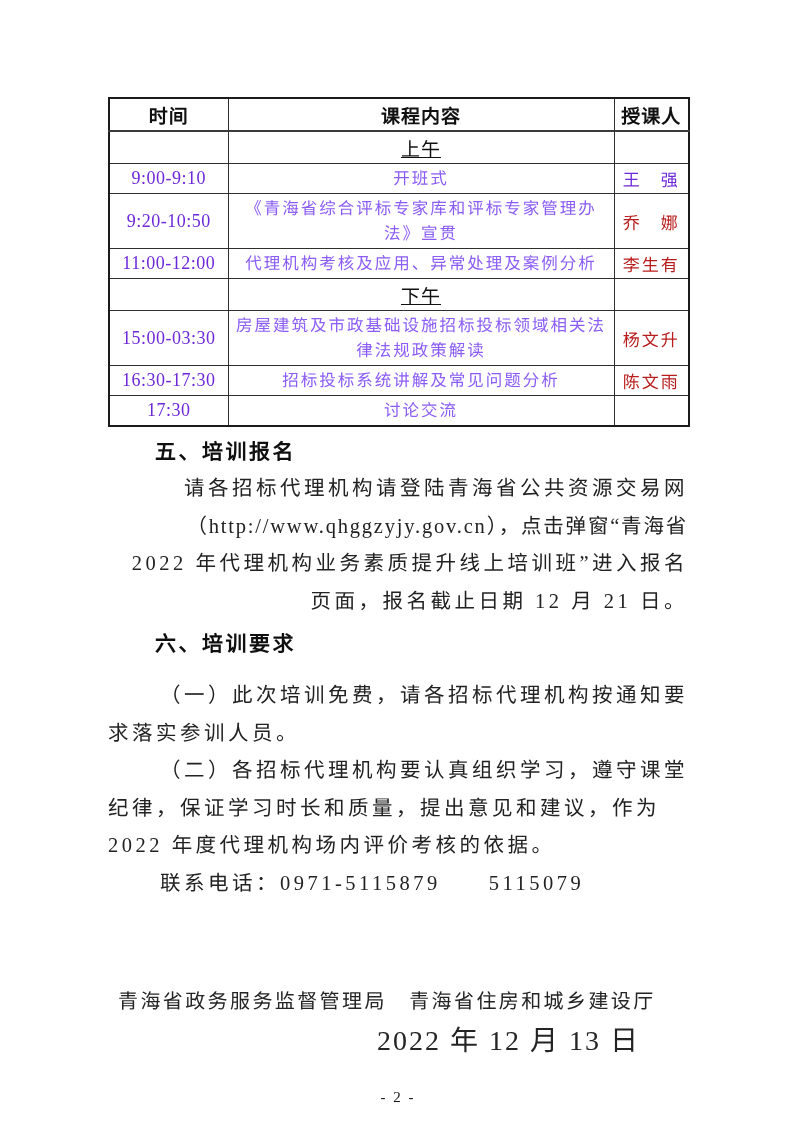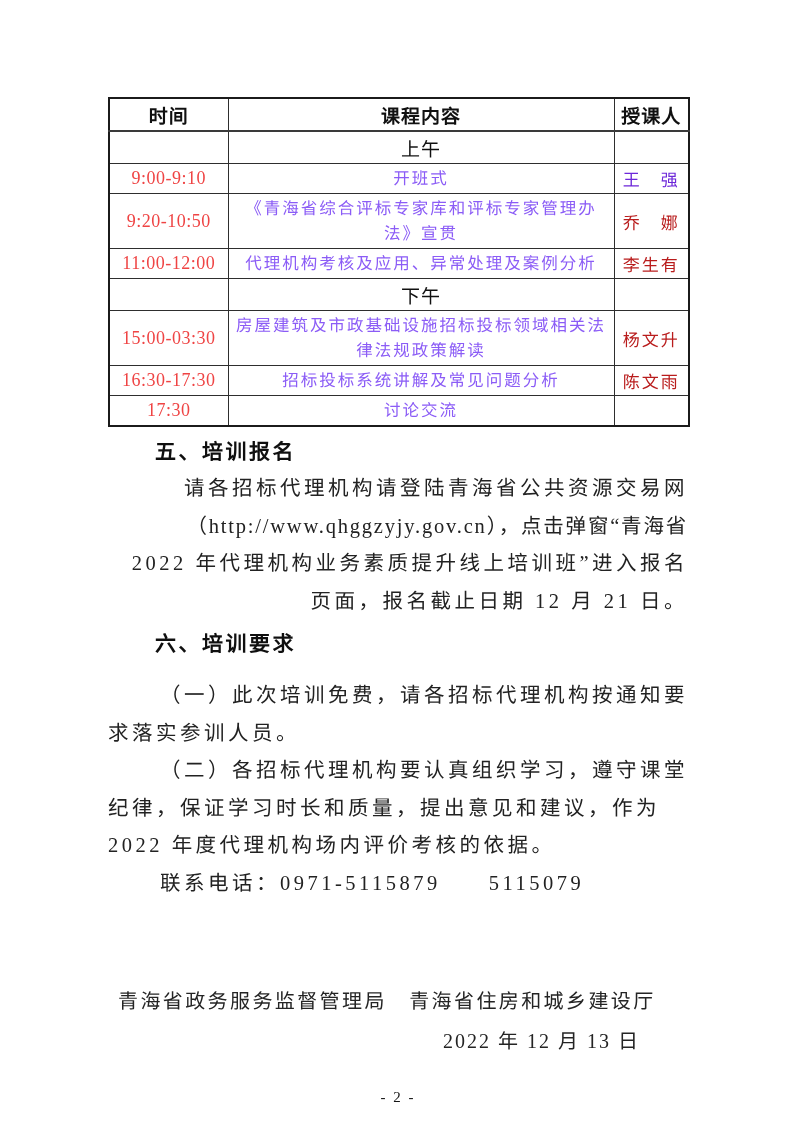--- a/index.html
+++ b/index.html
@@ -32,26 +32,26 @@
   }
   tr.r-header th{
     font-family:"Liberation Sans","DejaVu Sans",sans-serif;
     font-weight:700;
     font-size:19px;
     color:#101010;
     border-bottom:2.5px solid #3a3a3a;
     letter-spacing:1px;
     height:22px;
   }
-  td.cell-time{font-size:18px;letter-spacing:0.5px;color:#ef4444;}
+  td.cell-time{font-size:18px;letter-spacing:0.5px;color:#6d28d9;}
   td.cell-content{font-size:16.5px;letter-spacing:2px;color:#8b5cf6;line-height:25px;}
   td.cell-instructor{font-size:17px;letter-spacing:2px;color:#b91c1c;}
   td.session{
     font-family:"Liberation Sans","DejaVu Sans",sans-serif;
-    font-weight:700;font-size:19px;color:#101010;letter-spacing:1px;
+    font-weight:700;font-size:19px;color:#101010;letter-spacing:1px;text-decoration:underline;
   }
   td.name-bold{font-weight:700;color:#6d28d9;}
   tr.h-session{height:26px;}
   tr.h-single{height:24px;}
   tr.h-double{height:52px;}
   
   .sec-heading{
     font-family:"Liberation Sans","DejaVu Sans",sans-serif;
     font-weight:700;
     font-size:21px;
@@ -78,21 +78,21 @@
   .signature{
     margin-top:79px;
     font-size:20px;
     line-height:40px;
     letter-spacing:2.4px;
     padding-left:10px;
     white-space:nowrap;
     color:#242424;
   }
   .sign-date{
-    font-size:20px;
+    font-size:28px;
     line-height:40px;
     letter-spacing:2px;
     text-align:right;
     padding-right:48px;
     white-space:nowrap;
     color:#242424;
   }
   .page-number{
     margin-top:26px;
     text-align:center;

